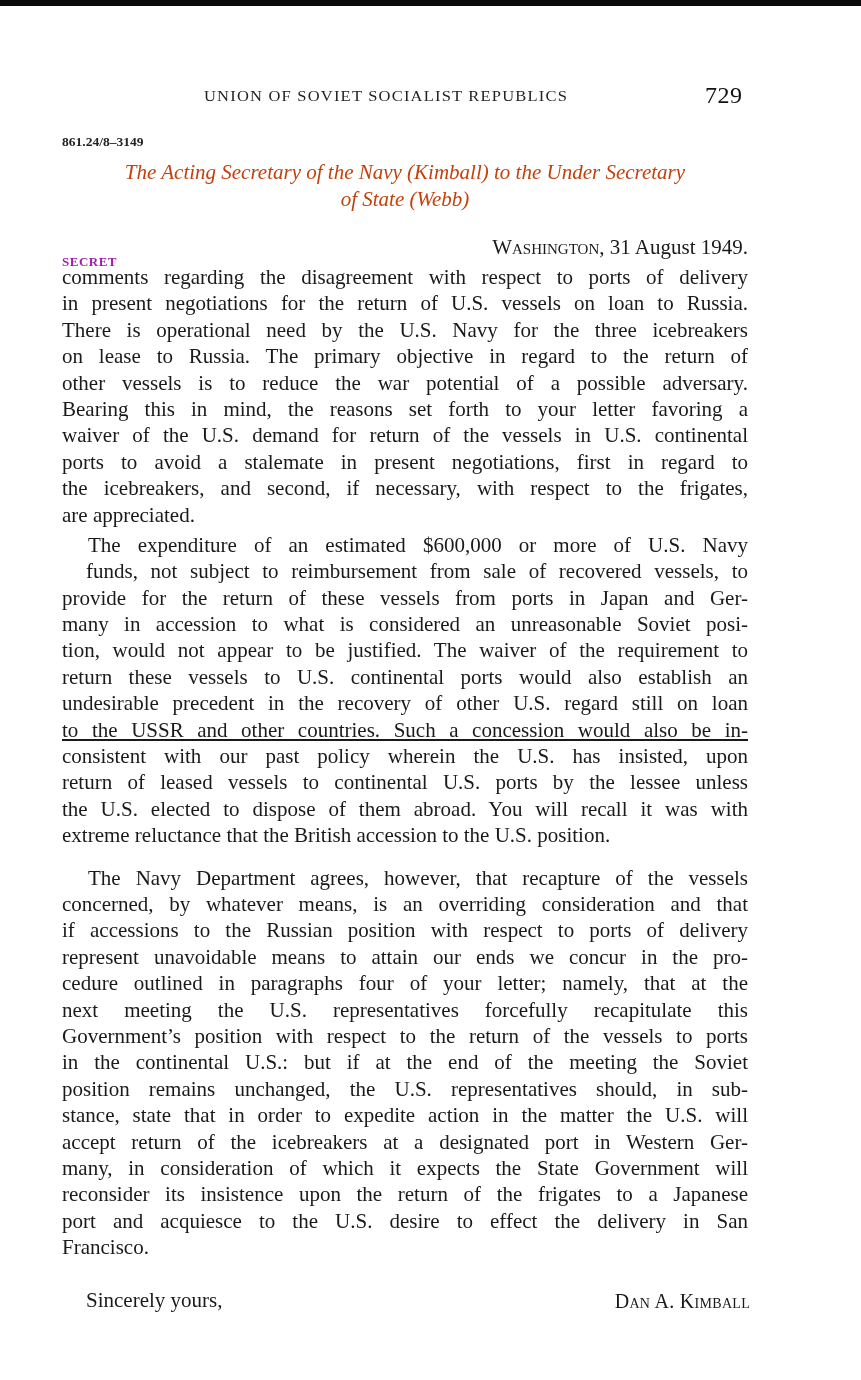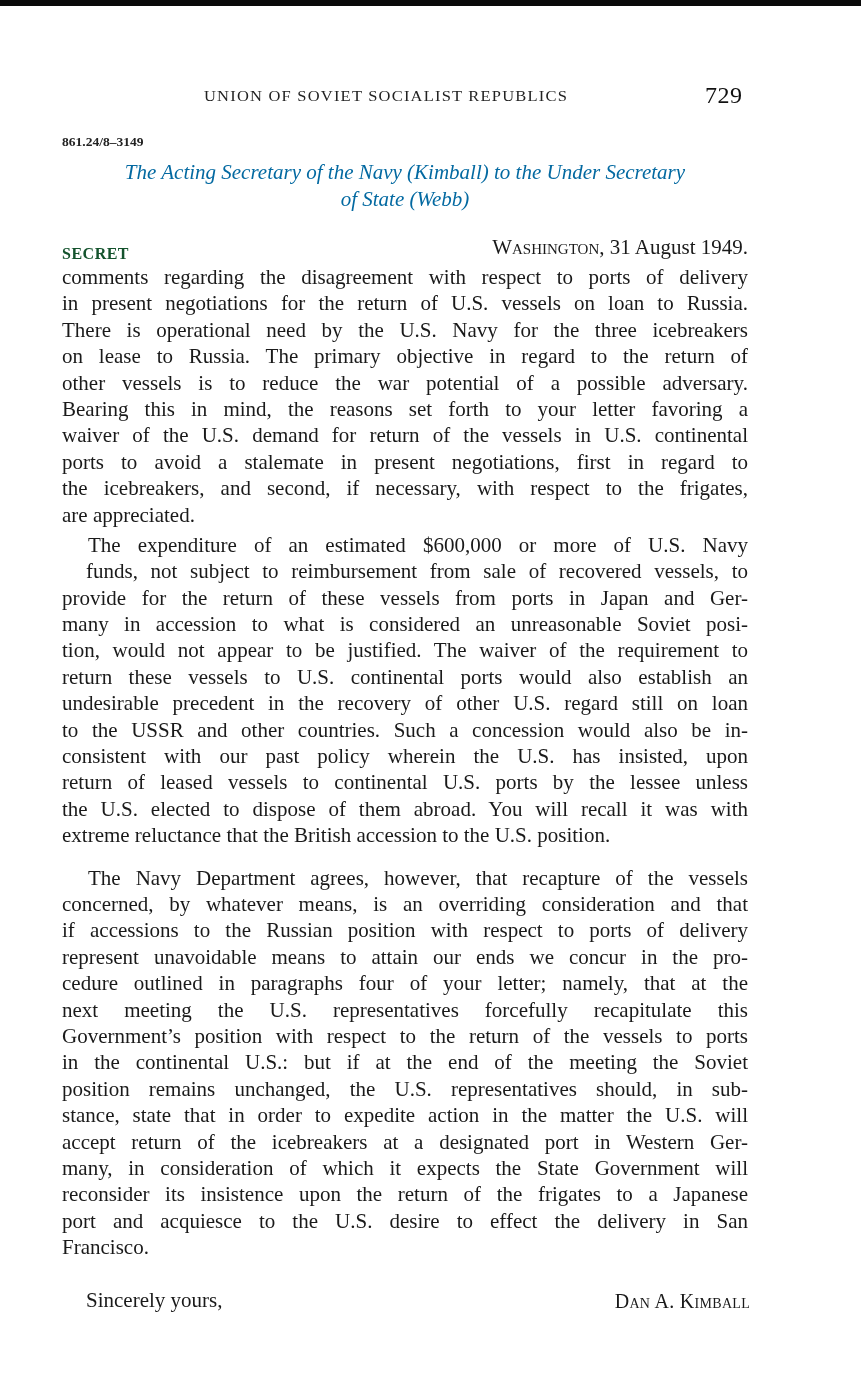--- a/index.html
+++ b/index.html
@@ -23,25 +23,25 @@
     position: absolute; top: 82px; left: 705px;
     font-size: 24px; color: #111; letter-spacing: 0.5px;
   }
   .doc-id {
     position: absolute; top: 134px; left: 62px;
     font-size: 13.5px; font-weight: bold; color: #222;
   }
   .doc-title {
     position: absolute; top: 159px; left: 62px; width: 686px;
     font-size: 21px; font-style: italic; text-align: center; line-height: 27px;
-    color: #0369a1;
+    color: #c2410c;
   }
   .classification {
-    position: absolute; top: 245px; left: 62px;
-    font-size: 16px; font-weight: bold; letter-spacing: 0.5px; color: #14532d;
+    position: absolute; top: 254px; left: 62px;
+    font-size: 13px; font-weight: bold; letter-spacing: 0.5px; color: #a21caf;
   }
   .dateline {
     position: absolute; top: 235px; right: 113px;
     font-size: 21px; color: #1a1a1a;
   }
   .sc { font-variant: small-caps; }
   .body {
     position: absolute; top: 264px; left: 62px; width: 686px;
     font-size: 21px; line-height: 26.4px; color: #1a1a1a;
   }
@@ -89,21 +89,21 @@
     <div class="line" style="white-space: normal;">ports to avoid a stalemate in present negotiations, first in regard to</div>
     <div class="line" style="white-space: normal;">the icebreakers, and second, if necessary, with respect to the frigates,</div>
     <div class="line last" style="white-space: normal;">are appreciated.</div>
     <div class="line indent" style="white-space: normal; margin-top: 4px;">The expenditure of an estimated $600,000 or more of U.S. Navy</div>
     <div class="line" style="white-space: normal; margin-left: 24px;">funds, not subject to reimbursement from sale of recovered vessels, to</div>
     <div class="line" style="white-space: normal;">provide for the return of these vessels from ports in Japan and Ger-</div>
     <div class="line" style="white-space: normal;">many in accession to what is considered an unreasonable Soviet posi-</div>
     <div class="line" style="white-space: normal;">tion, would not appear to be justified. The waiver of the requirement to</div>
     <div class="line" style="white-space: normal;">return these vessels to U.S. continental ports would also establish an</div>
     <div class="line" style="white-space: normal;">undesirable precedent in the recovery of other U.S. regard still on loan</div>
-    <div class="line" style="white-space: normal;">to the USSR and other countries. Such a concession would also be in-</div>
+    <div class="line" style="white-space: normal; text-decoration: underline;">to the USSR and other countries. Such a concession would also be in-</div>
     <div class="line" style="white-space: normal;">consistent with our past policy wherein the U.S. has insisted, upon</div>
     <div class="line" style="white-space: normal;">return of leased vessels to continental U.S. ports by the lessee unless</div>
     <div class="line" style="white-space: normal;">the U.S. elected to dispose of them abroad. You will recall it was with</div>
     <div class="line last" style="white-space: normal;">extreme reluctance that the British accession to the U.S. position.</div>
     <div class="line indent" style="white-space: normal; margin-top: 16px;">The Navy Department agrees, however, that recapture of the vessels</div>
     <div class="line" style="white-space: normal;">concerned, by whatever means, is an overriding consideration and that</div>
     <div class="line" style="white-space: normal;">if accessions to the Russian position with respect to ports of delivery</div>
     <div class="line" style="white-space: normal;">represent unavoidable means to attain our ends we concur in the pro-</div>
     <div class="line" style="white-space: normal;">cedure outlined in paragraphs four of your letter; namely, that at the</div>
     <div class="line" style="white-space: normal;">next meeting the U.S. representatives forcefully recapitulate this</div>

